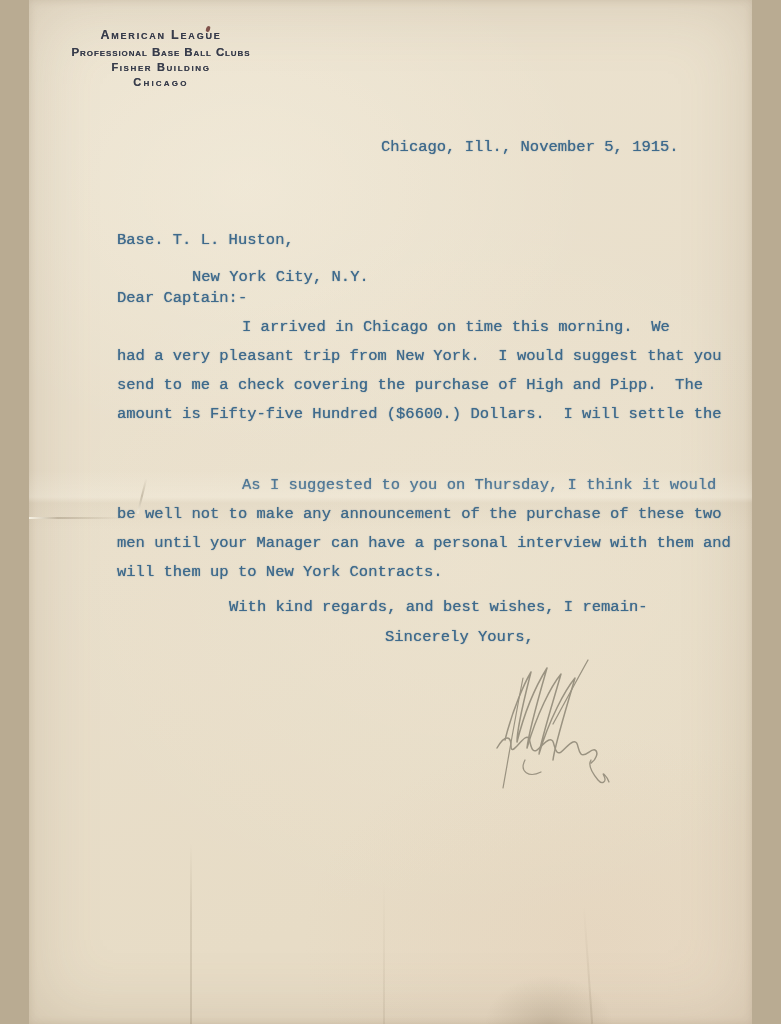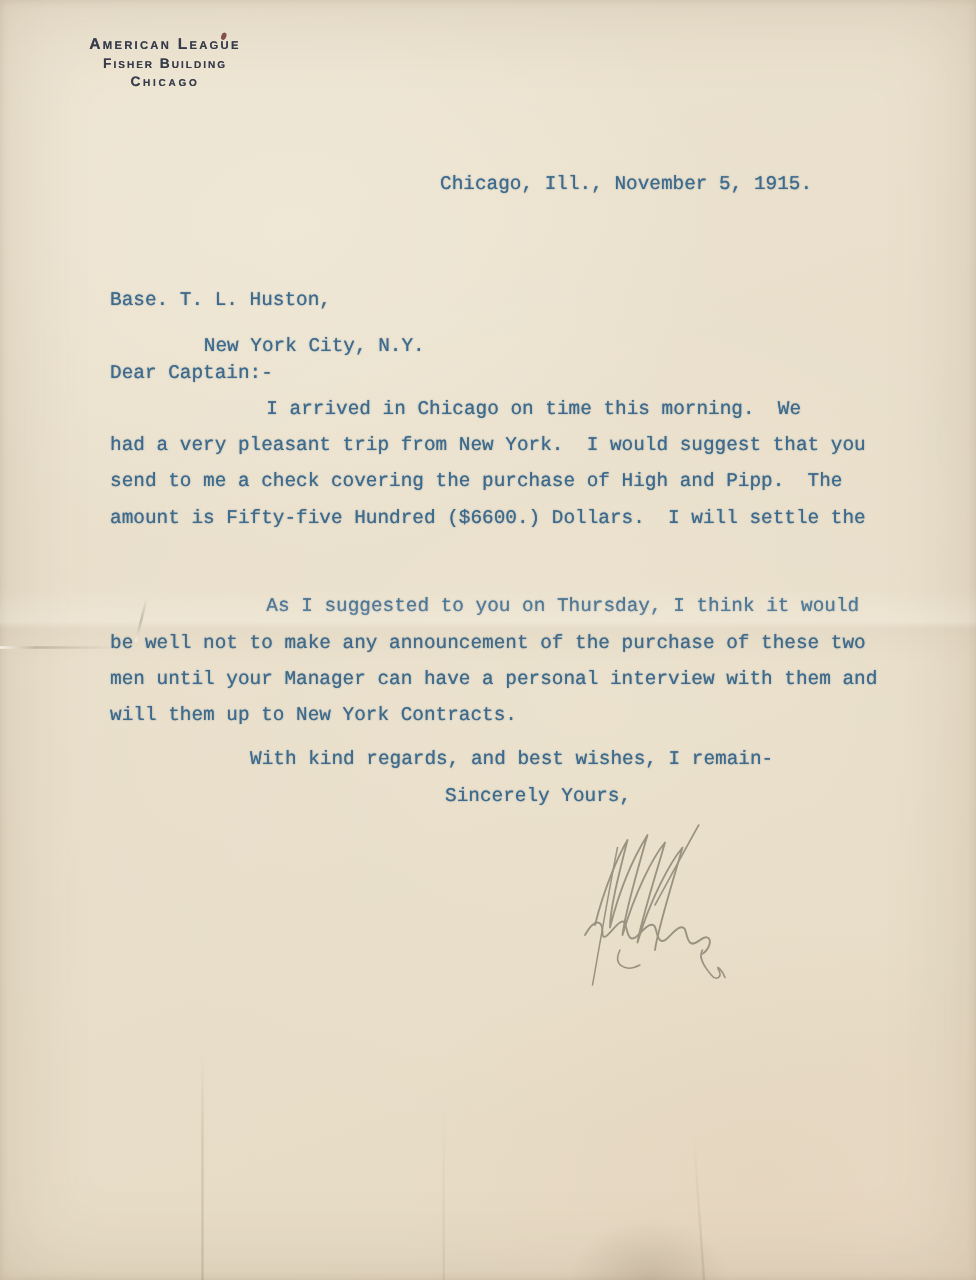--- a/index.html
+++ b/index.html
@@ -2,21 +2,21 @@
 <html><head>
 <meta charset="utf-8">
 <style>
   html, body {
     margin: 0;
     padding: 0;
     background: #b9ab92;
   }
   .paper {
     position: relative;
-    width: 781px;
+    width: 723px;
     height: 1024px;
     margin: 0 auto;
     overflow: hidden;
     background:
       radial-gradient(ellipse 420px 300px at 78% 92%, rgba(214,170,140,0.10), rgba(214,170,140,0) 70%),
       radial-gradient(ellipse 500px 380px at 30% 18%, rgba(255,252,240,0.25), rgba(255,252,240,0) 70%),
       radial-gradient(ellipse 600px 500px at 60% 55%, rgba(255,250,235,0.12), rgba(255,250,235,0) 75%),
       linear-gradient(160deg, #ece3d0 0%, #e9dfcb 45%, #e7dcc6 80%, #e8dbc6 100%);
     box-shadow:
       inset 0 0 70px rgba(130,110,80,0.22),
@@ -97,20 +97,21 @@
   
   .signature { position: absolute; left: 438px; top: 648px; }
 </style>
 </head>
 <body>
 
 <div class="paper">
 
   <div class="letterhead">
     <div class="lh1">American League</div>
+    <div class="lh2">Professional Base Ball Clubs</div>
     <div class="lh3">Fisher Building</div>
     <div class="lh4">Chicago</div>
   </div>
   <div class="ink-speck"></div>
 
   <div class="tw" style="left:352px; top:137px;">Chicago, Ill., November 5, 1915.</div>
 
   <div class="tw" style="left:88px;  top:230px;">Base. T. L. Huston,</div>
   <div class="tw" style="left:163px; top:259px;margin-top:8px;">New York City, N.Y.</div>
   <div class="tw" style="left:88px;  top:288px;">Dear Captain:-</div>

